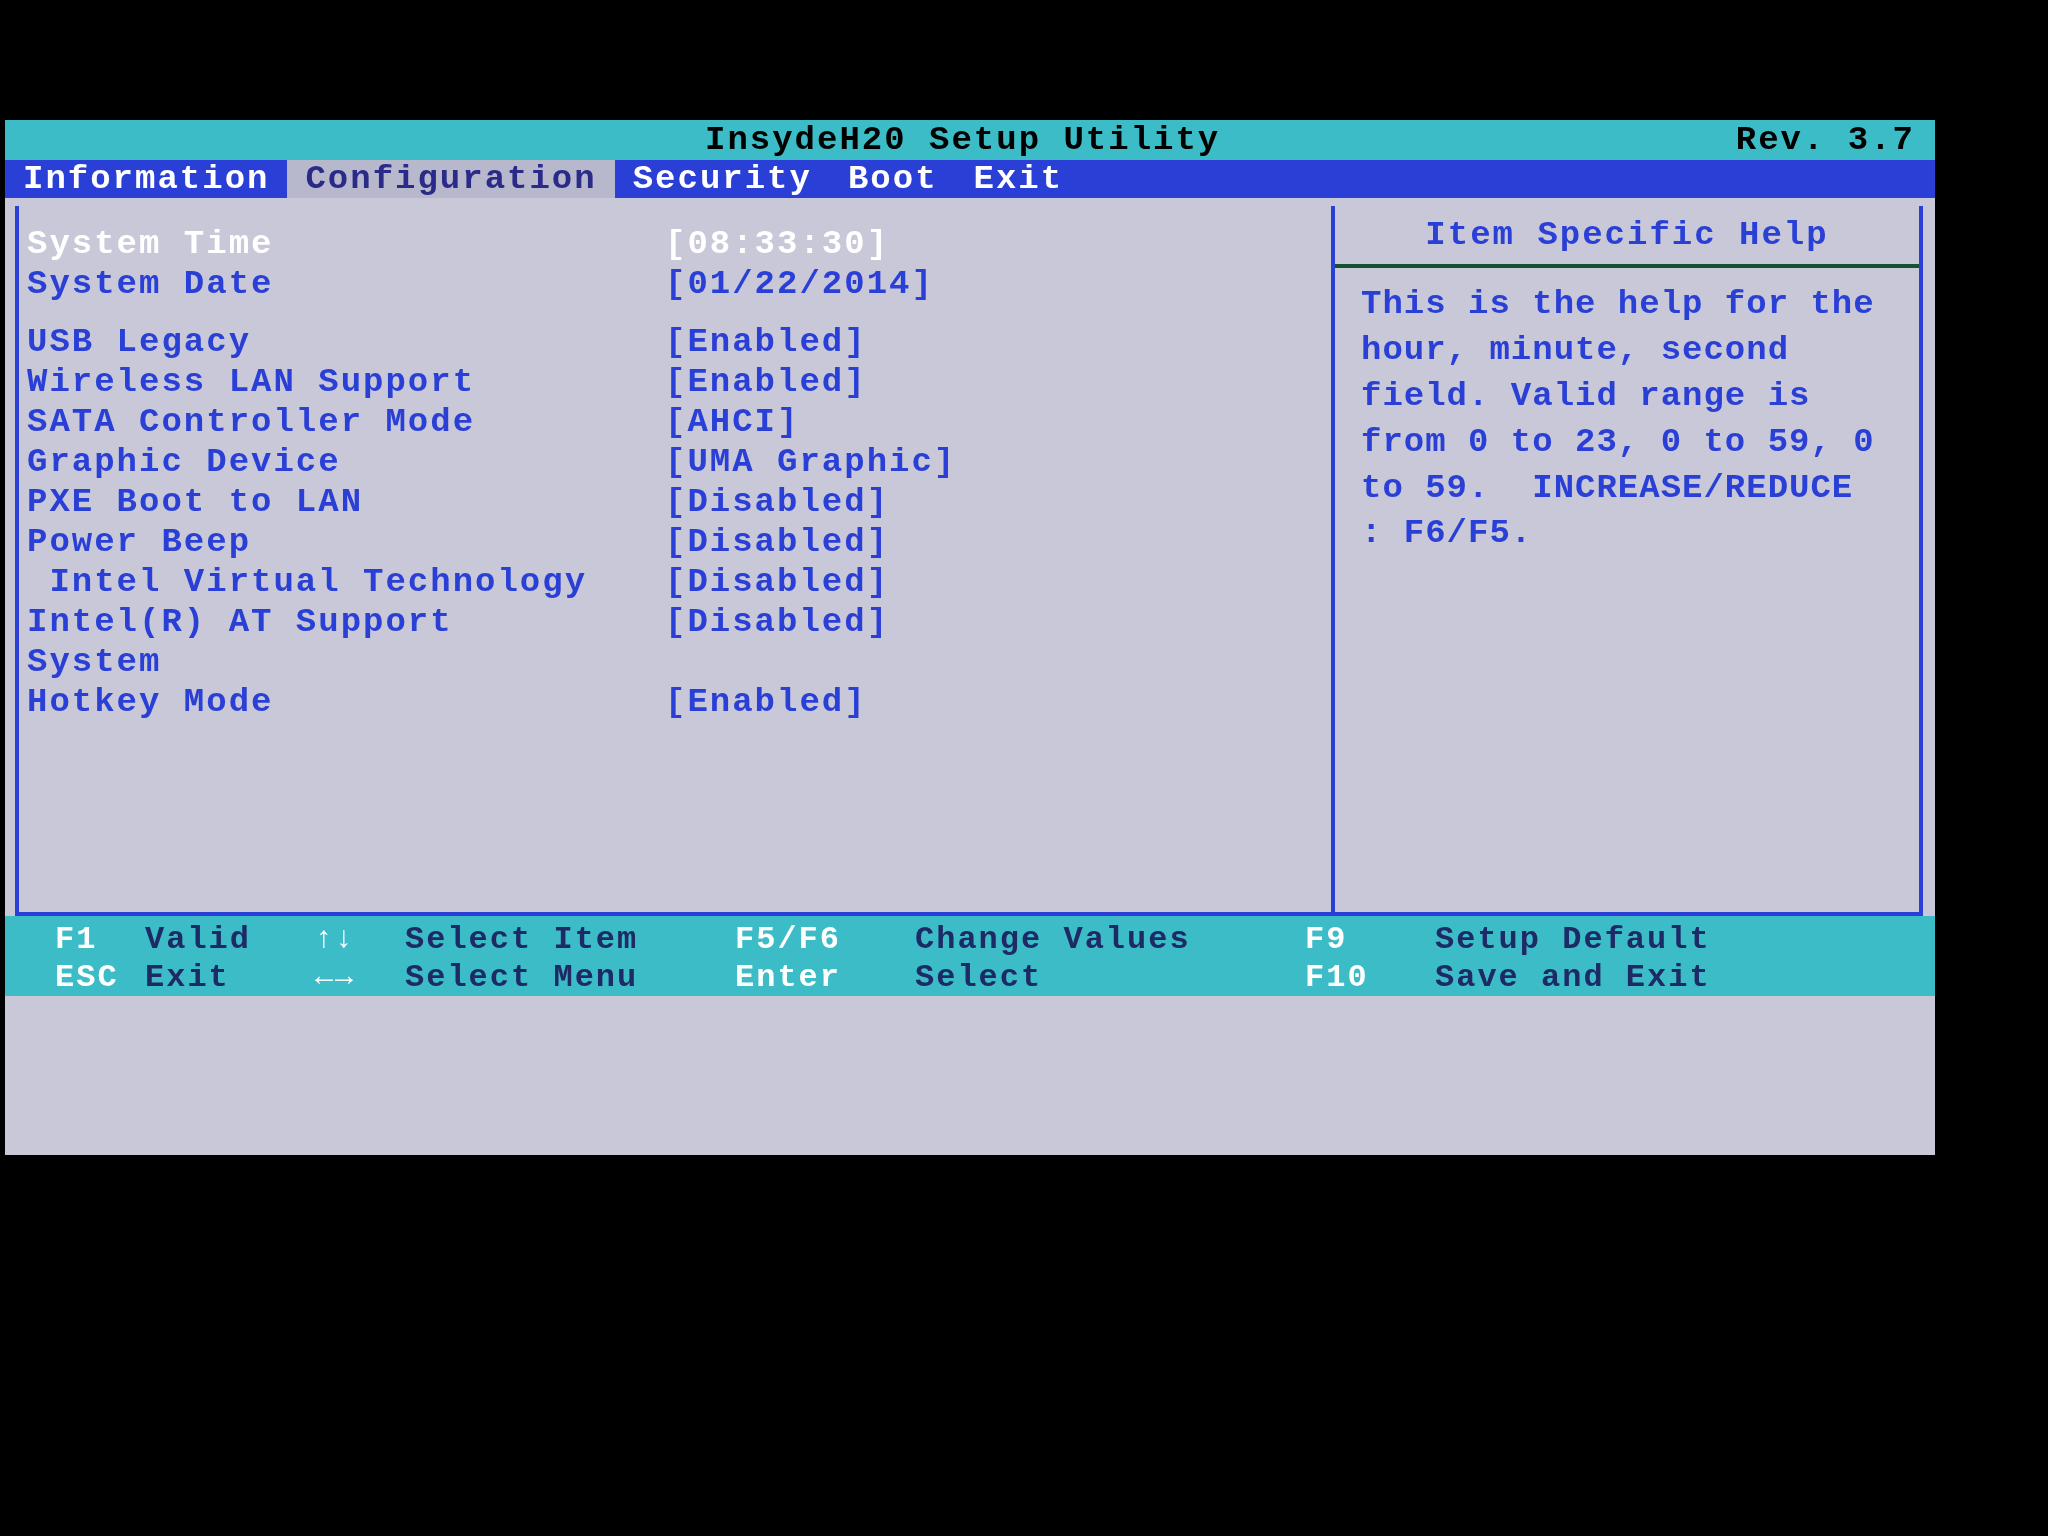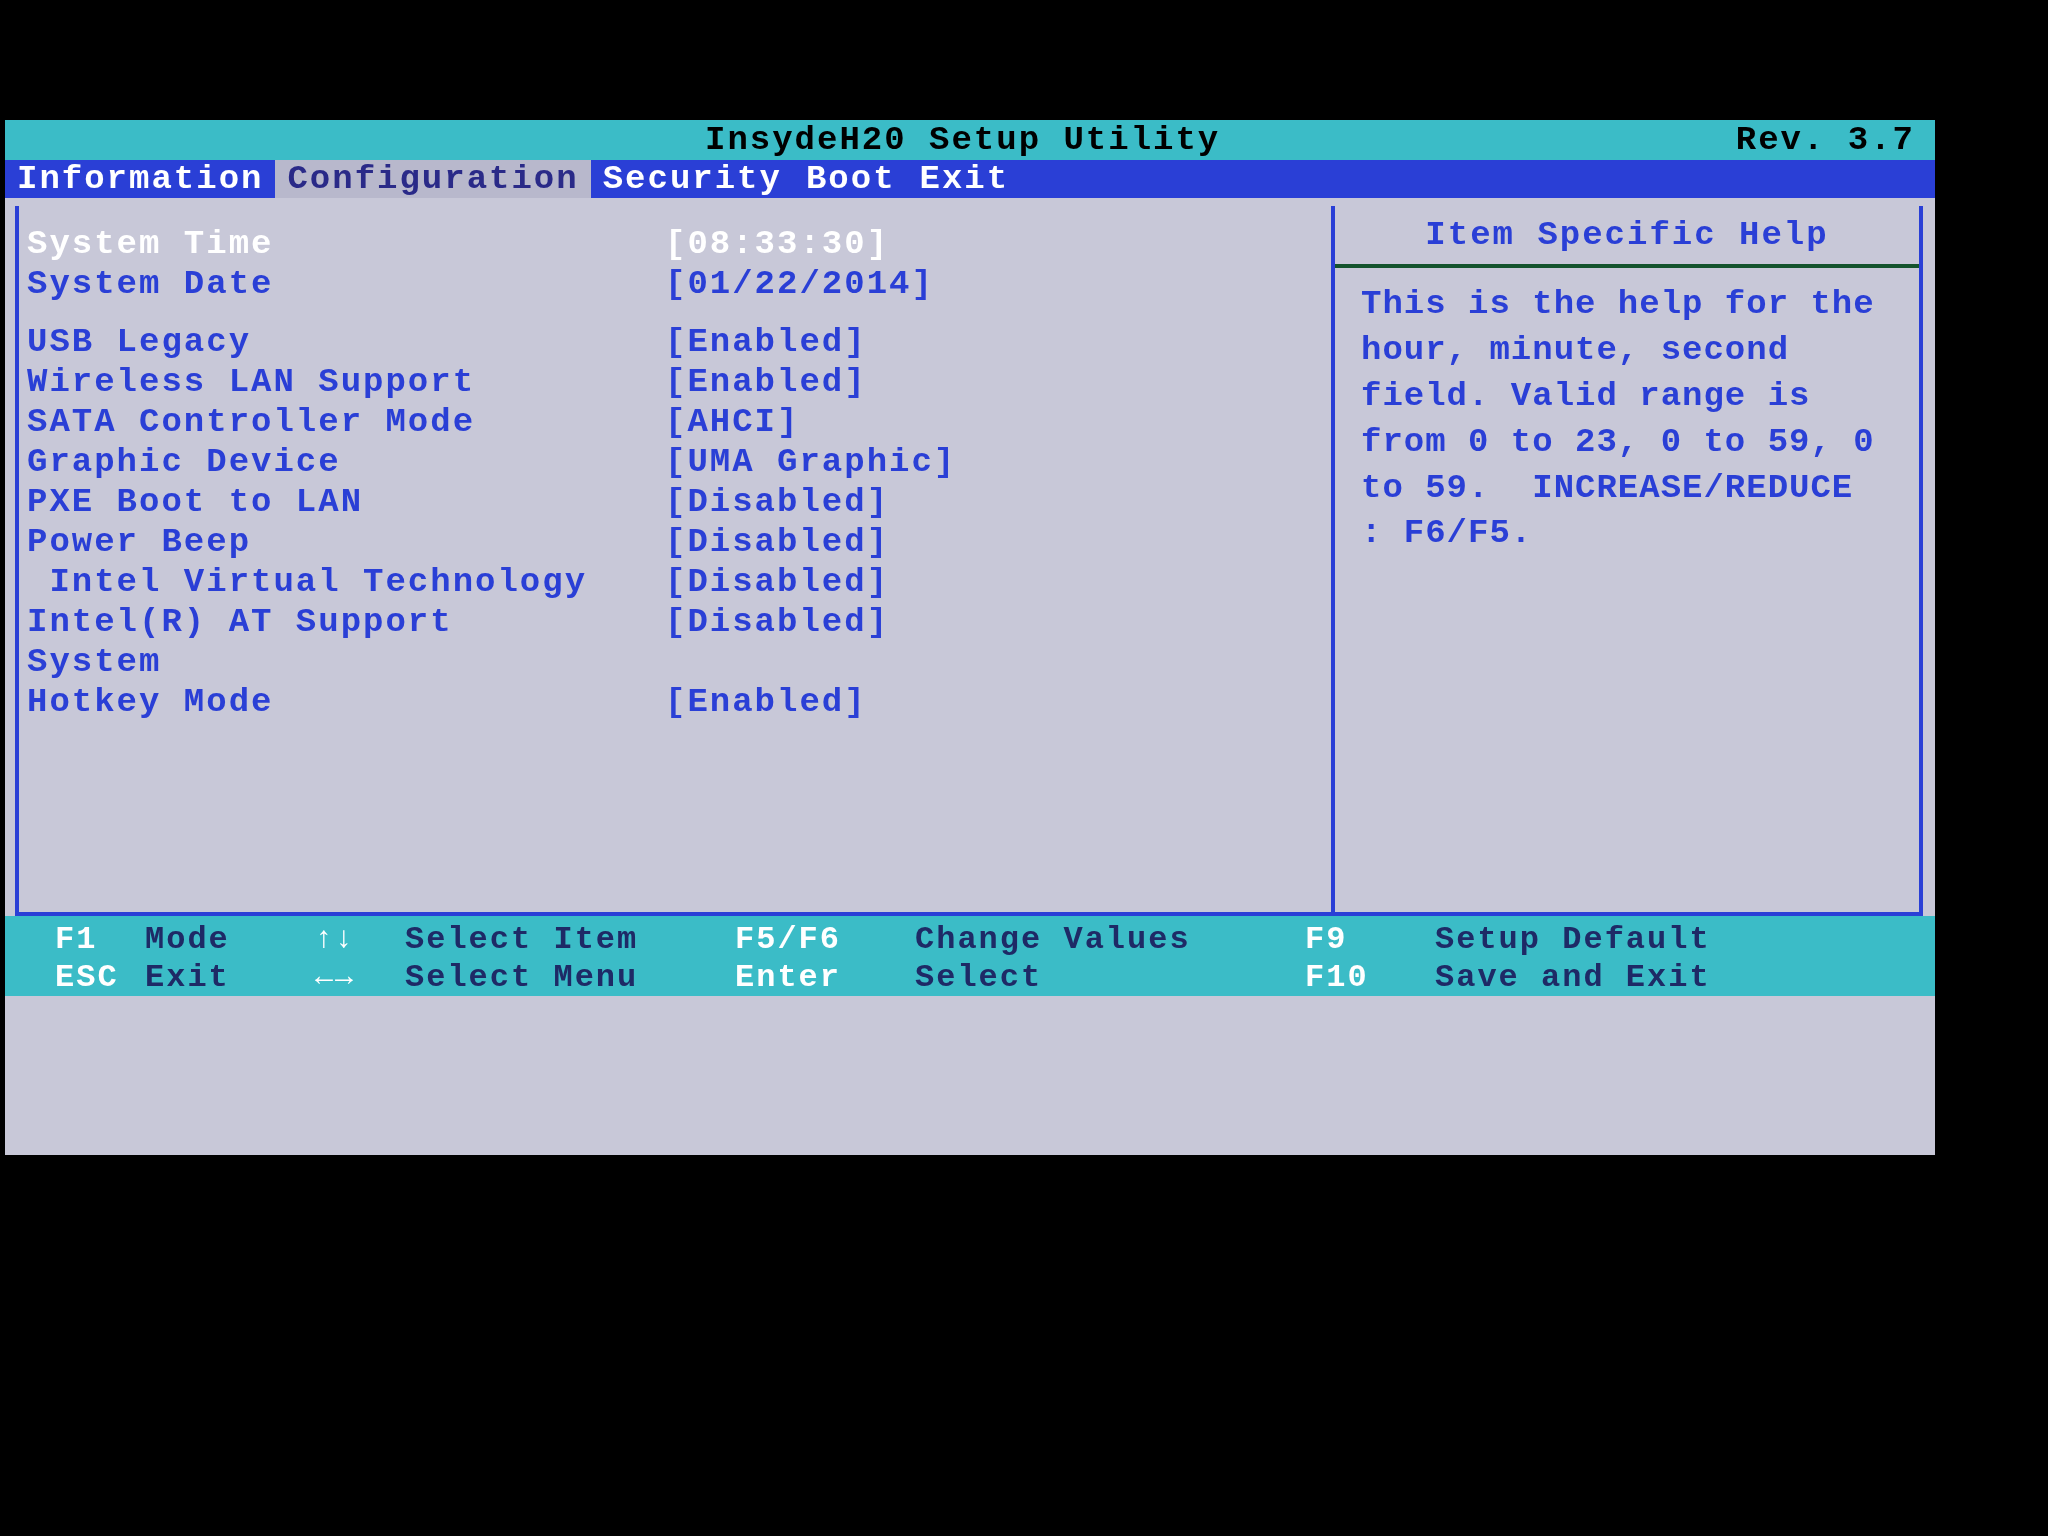--- a/index.html
+++ b/index.html
@@ -32,21 +32,21 @@
   .titlebar .title { position:absolute; left:700px; }
   .titlebar .rev { position:absolute; right:20px; }
   .menubar {
     background: #2a3fd6;
     color: #fff;
     height: 38px;
     display:flex;
     align-items:center;
     letter-spacing:2px;
   }
-  .menuitem { padding: 0 12px; cursor:pointer; }
+  .menuitem { padding: 0 18px; cursor:pointer; }
   .menuitem.active { background: #b8b8cc; color: #2a2a88; }
   .mainwrap {
     display:flex;
     height: 718px;
   }
   .leftpane {
     flex: 0 0 1320px;
     border: 4px solid #2a3fd6;
     border-top:none;
     margin-left: 10px;
@@ -181,21 +181,21 @@
     </div>
 
   </div>
 
   <div class="footer">
     <div class="frow">
       <span class="fblk" style="width:90px;">
           <span class="fkey">F1</span>
         </span>
       <span class="fblk" style="width:170px;">
-          <span class="fdesc">Mode</span>
+          <span class="fdesc">Valid</span>
         </span>
       <span class="fblk" style="width:90px;">
           <span class="arrow-ud">↑↓</span>
         </span>
       <span class="fblk" style="width:330px;">
           <span class="fdesc">Select Item</span>
         </span>
       <span class="fblk" style="width:180px;">
           <span class="fkey">F5/F6</span>
         </span>

